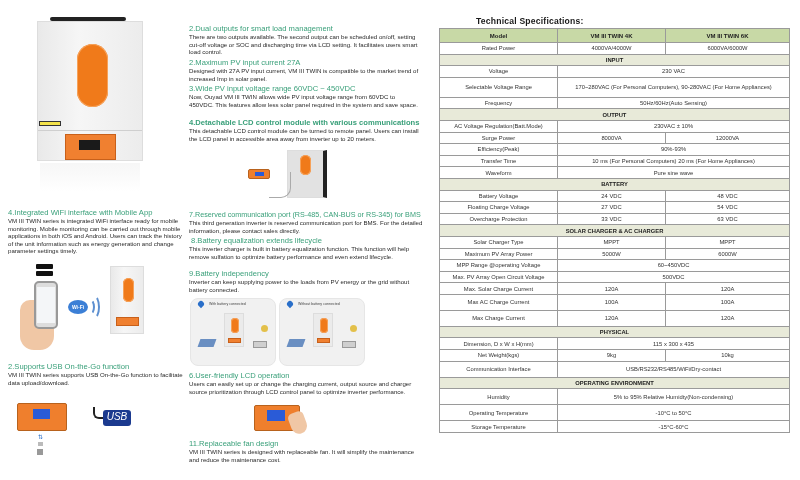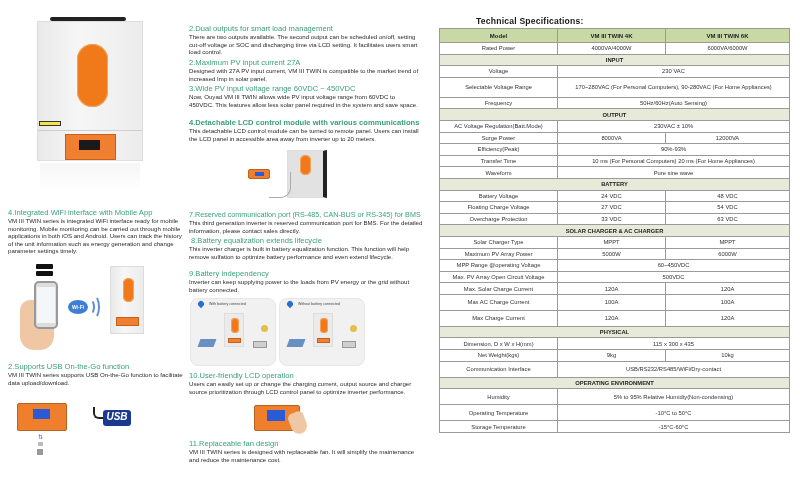--- a/index.html
+++ b/index.html
@@ -21,21 +21,21 @@
 
   .phone { position: absolute; background: #ddd; border: 2px solid #999; border-radius: 5px; }
   .phone-screen { position: absolute; background: #f4f6f8; }
   .hand { position: absolute; background: #f0c7a5; border-radius: 10px 10px 14px 14px; }
   .store-badge { position: absolute; background: #111; border-radius: 1px; }
   .wifi-badge { position: absolute; background: #3b7fd6; color: #fff; border-radius: 50%; font-size: 8px; font-weight: bold; text-align: center; }
   .wifi-wave { position: absolute; border: 2px solid #5c8fd0; border-left: none; border-top-color: transparent; border-bottom-color: transparent; border-radius: 50%; }
 
   .lcd-module { position: absolute; background: #ef7f2d; border: 1px solid #b8621d; border-radius: 2px; }
   .lcd-module .scr { position: absolute; background: #2a5bd7; }
-  .usb-logo { position: absolute; background: #1b3a8f; color: #fff; font-weight: bold; font-style: italic; text-align: center; border-radius: 3px; }
+  .usb-logo { position: absolute; background: #1b3a8f; color: #fff; font-weight: normal; font-style: italic; text-align: center; border-radius: 3px; }
 
   .diagram-card { position: absolute; background: #f1f1f1; border-radius: 8px; border: 1px solid #e6e6e6; }
   .diagram-card .lbl { position: absolute; left: 18px; top: 3px; font-size: 3.6px; color: #444; white-space: nowrap; }
   .diagram-card .pin { position: absolute; left: 7px; top: 2px; width: 6px; height: 6px; background: #2a6fc9; border-radius: 50% 50% 50% 0; transform: rotate(-45deg); }
 
   
   .spec-heading { position: absolute; left: 476px; top: 16px; font-size: 8.6px; font-weight: bold; color: #1a1a1a; letter-spacing: .2px; }
   table.spec { position: absolute; left: 439px; top: 28px; width: 351px; border-collapse: collapse; font-size: 5.8px; color: #333; }
   table.spec td, table.spec th { border: 1px solid #9a9a9a; text-align: center; vertical-align: middle; padding: 0 2px; font-weight: normal; }
   table.spec th { background: #c8d9a6; font-weight: bold; color: #222; height: 14px; font-size: 6px; }
@@ -134,21 +134,21 @@
   <div class="lbl">Without battery connected</div>
   <div class="inverter" style="left:33px;top:14px;width:20px;height:34px;background:#ebebeb;">
     <div class="inv-pill" style="left:6px;top:4px;width:8px;height:15px;"></div>
     <div class="inv-lcd" style="left:3px;top:24px;width:13px;height:5px;"></div>
   </div>
   <div style="position:absolute;left:8px;top:40px;width:16px;height:8px;background:#6a8fc2;transform:skewX(-20deg);"></div>
   <div style="position:absolute;left:62px;top:42px;width:14px;height:7px;background:#cfcfcf;border:1px solid #999;"></div>
   <div style="position:absolute;left:70px;top:26px;width:7px;height:7px;background:#e3c04a;border-radius:50%;"></div>
 </div>
 
-<div class="feat-title" style="left:189px;top:371px;">10.User-friendly LCD operation</div>
+<div class="feat-title" style="left:189px;top:371px;">6.User-friendly LCD operation</div>
 <div class="feat-body" style="left:189px;top:380px;width:234px;">Users can easily set up or change the charging current, output source and charger source prioritization through LCD control panel to optimize inverter performance.</div>
 
 <div>
   <div class="lcd-module" style="left:254px;top:405px;width:46px;height:26px;">
     <div class="scr" style="left:12px;top:4px;width:18px;height:11px;"></div>
   </div>
   <div style="position:absolute;left:290px;top:412px;width:16px;height:22px;background:#f0c7a5;border-radius:6px 6px 10px 10px;transform:rotate(-20deg);"></div>
 </div>
 
 <div class="feat-title" style="left:189px;top:439px;">11.Replaceable fan design</div>

